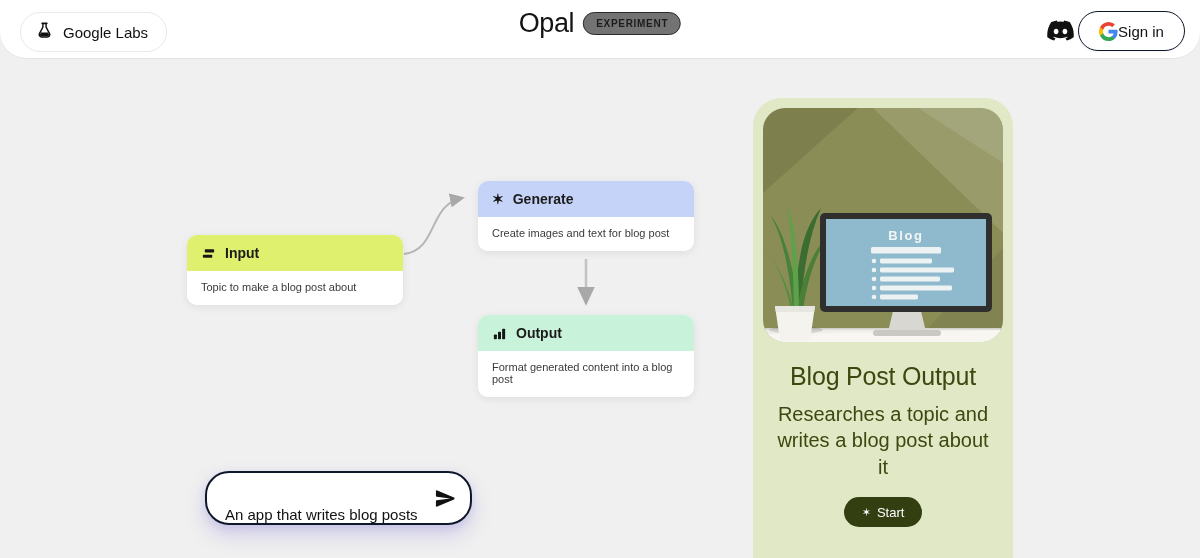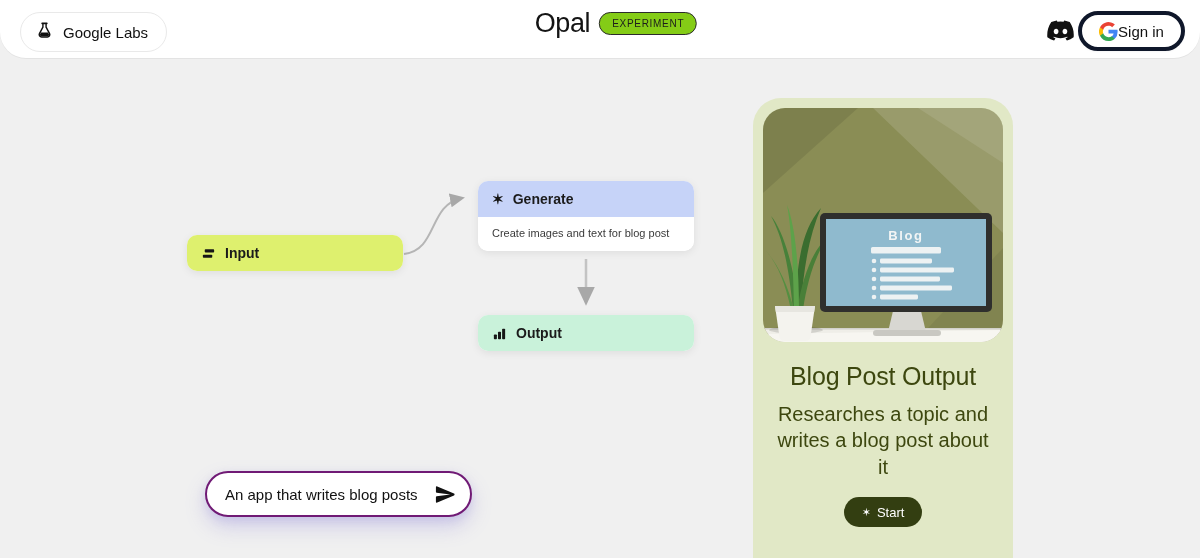--- a/index.html
+++ b/index.html
@@ -21,36 +21,36 @@
   }
   .brand-pill {
     position:absolute; left:20px; top:12px; height:40px;
     display:flex; align-items:center; gap:9px;
     padding:0 18px 0 14px;
     background:#fff; border:1px solid #e9e9e9; border-radius:21px;
     font-size:15px; font-weight:500; cursor:pointer;
   }
   .center-group {
     position:absolute; left:50%; top:0; height:46px; transform:translateX(-50%);
-    display:flex; align-items:center; gap:9px;margin-left:16px;
+    display:flex; align-items:center; gap:9px;
   }
   .opal-title { font-size:27px; font-weight:500; letter-spacing:-0.4px; color:#141414; }
   .experiment-badge {
     border:1.5px solid #2b2b2b; border-radius:15px;
-    padding:5px 12px; font-size:10px; font-weight:400;
-    letter-spacing:0.7px; color:#1c1c1c; background:#84cc16;
+    padding:5px 12px; font-size:10px; font-weight:700;
+    letter-spacing:0.7px; color:#1c1c1c; background:#737373;
   }
   .discord-btn {
     position:absolute; right:126px; top:17px; width:28px; height:26px;
     display:flex; align-items:center; justify-content:center; cursor:pointer;
     background:none; border:none;
   }
   .signin-pill {
     position:absolute; right:15px; top:11px; height:40px; width:107px;
-    background:#fff; border:4px solid #0f172a; border-radius:21px;
+    background:#fff; border:1px solid #0f172a; border-radius:21px;
     display:flex; align-items:center; justify-content:center; 
     font-size:15px; font-weight:500; cursor:pointer;
     box-shadow:0 1px 2px rgba(0,0,0,0.04);
   }
 
   
   .node {
     position:absolute; width:216px; border-radius:10px;
     background:#fff; overflow:hidden;
     box-shadow:0 2px 8px rgba(0,0,0,0.08);
@@ -65,23 +65,23 @@
   #node-input    { left:187px; top:235px; }
   #node-generate { left:478px; top:181px; }
   #node-output   { left:478px; top:315px; }
   .node-icon { display:flex; align-items:center; }
   .sparkle { font-size:14px; line-height:1; color:#141414; }
 
   .arrows { position:absolute; left:0; top:0; pointer-events:none; }
 
   
   .prompt {
-    position:absolute; left:205px; top:471px; width:267px; height:46px;
-    background:#fff; border:2px solid #701a75; border-radius:24px;
-    display:flex; align-items:center;
+    position:absolute; left:205px; top:471px; width:267px; height:54px;
+    background:#fff; border:2px solid #0f172a; border-radius:24px;
+    display:flex; align-items:flex-end;
     box-shadow:0 10px 20px rgba(137,125,214,0.30), 0 3px 8px rgba(137,125,214,0.18);
   }
   .prompt input {
     flex:1; border:none; outline:none; background:transparent;
     padding:0 6px 0 18px; font-size:15px; color:#111;
     font-family:"Liberation Sans", sans-serif;
   }
   .send-btn {
     width:36px; height:100%; display:flex; align-items:center; justify-content:flex-start;
     background:none; border:none; cursor:pointer; padding-right:14px;
@@ -169,20 +169,21 @@
 <div class="node" id="node-input">
   <div class="node-header" style="background: rgb(222, 240, 110);">
     <span class="node-icon">
       <svg width="15" height="15" viewBox="0 0 16 16">
         <rect x="4" y="3.4" width="10" height="3.4" rx="0.8" fill="#161616"></rect>
         <rect x="2" y="9.2" width="10" height="3.4" rx="0.8" fill="#161616"></rect>
       </svg>
     </span>
     <span>Input</span>
   </div>
+  <div class="node-body">Topic to make a blog post about</div>
 </div>
 
 <div class="node" id="node-generate">
   <div class="node-header" style="background: rgb(198, 211, 248);">
     <span class="node-icon sparkle">✶</span>
     <span>Generate</span>
   </div>
   <div class="node-body">Create images and text for blog post</div>
 </div>
 
@@ -190,20 +191,21 @@
   <div class="node-header" style="background: rgb(201, 242, 218);">
     <span class="node-icon">
       <svg width="15" height="15" viewBox="0 0 16 16">
         <rect x="2" y="9" width="3.2" height="5" rx="0.8" fill="#161616"></rect>
         <rect x="6.4" y="6" width="3.2" height="8" rx="0.8" fill="#161616"></rect>
         <rect x="10.8" y="3" width="3.2" height="11" rx="0.8" fill="#161616"></rect>
       </svg>
     </span>
     <span>Output</span>
   </div>
+  <div class="node-body">Format generated content into a blog post</div>
 </div>
 
 <div class="prompt">
   <input type="text" value="An app that writes blog posts" style="">
   <button class="send-btn">
     <span style="display:flex;">
       <svg width="23" height="23" viewBox="0 0 24 24">
         <path fill="#111" d="M3.4 20.4l17.45-7.48a1 1 0 0 0 0-1.84L3.4 3.6a.993.993 0 0 0-1.39.91L2 9.12c0 .5.37.93.87.99L17 12 2.87 13.88c-.5.07-.87.5-.87 1l.01 4.61c0 .71.73 1.2 1.39.91z"></path>
       </svg>
     </span>

